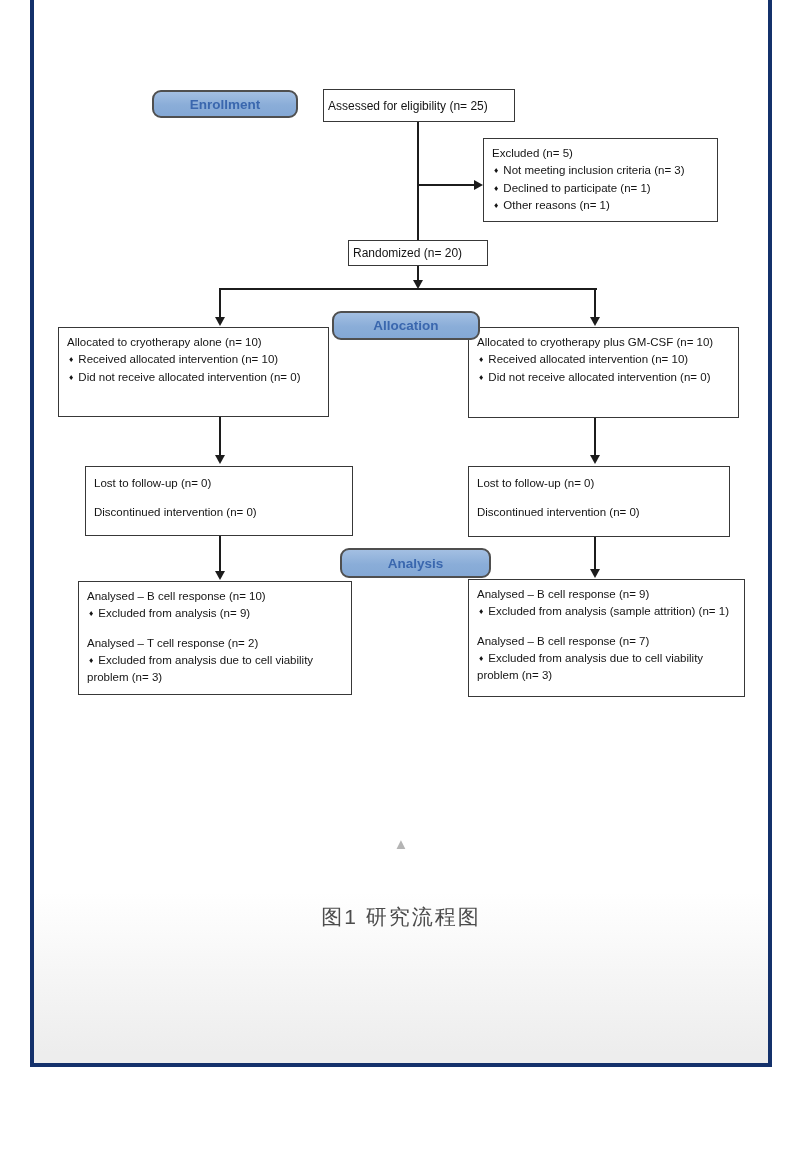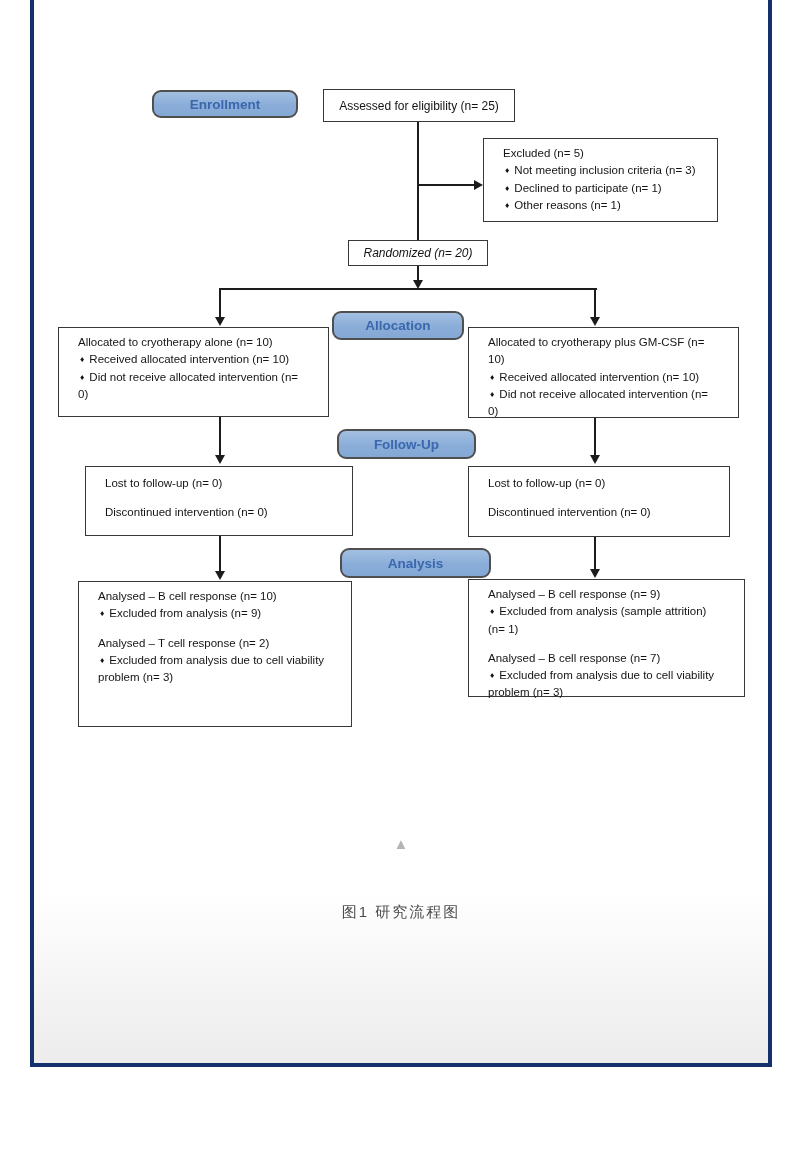--- a/index.html
+++ b/index.html
@@ -19,24 +19,24 @@
   .stage-label {
     position:absolute; display:flex; align-items:center; justify-content:center;
     background:linear-gradient(180deg,#a3bfe2 0%,#8aadd8 55%,#84a8d5 100%);
     border:2px solid #4f4f4f; border-radius:9px;
     color:#3a67ae; font-weight:bold; font-size:13.5px; z-index:5;text-align:right;
   }
 
   
   .flow-box {
     position:absolute; background:#ffffff; border:1.5px solid #383838;
-    color:#141414; font-size:11.5px; line-height:1.5; padding:6px 19px;
+    color:#141414; font-size:11.5px; line-height:1.5; padding:6px 8px;
     z-index:3;
   }
-  .flow-box.center { display:flex; align-items:center; justify-content:center;
+  .flow-box.center { display:flex; align-items:center; 
     font-size:12px; padding:2px 4px; text-align:center; }
   .bullet {
     font-size:8.5px; vertical-align:1px; margin:0 5px 0 2px; color:#141414;
   }
   .gap { margin-top:12px; }
 
   
   .vline { position:absolute; width:2px; background:#1c1c1c; z-index:2; }
   .hline { position:absolute; height:2px; background:#1c1c1c; z-index:2; }
   .arr-down {
@@ -49,21 +49,21 @@
     border-top:5px solid transparent; border-bottom:5px solid transparent;
     border-left:9px solid #1c1c1c;
   }
 
   .collapse-row {
     position:absolute; left:30px; top:836px; width:742px; text-align:center;
     color:#b4b4b4; font-size:15px; line-height:1; z-index:4;
   }
   .caption-row {
     position:absolute; left:30px; top:903px; width:742px; text-align:center;
-    color:#4c4c4c; font-size:15px; letter-spacing:2px; z-index:4;
+    color:#4c4c4c; font-size:21px; letter-spacing:2px; z-index:4;
   }
 </style>
 </head>
 <body>
 
 <div class="page">
   <div class="panel"></div>
 
   <div class="diagram">
 
@@ -80,77 +80,74 @@
     <div class="hline" style="left:418px;top:184px;width:57px;"></div>
     <div class="arr-right" style="left:474px;top:180px;"></div>
 
     <div class="flow-box" style="left:483px;top:138px;width:235px;height:84px;">
       <div>Excluded (n= 5)</div>
       <div><span class="bullet">♦</span><span>Not meeting inclusion criteria (n= 3)</span></div>
       <div><span class="bullet">♦</span><span>Declined to participate (n= 1)</span></div>
       <div><span class="bullet">♦</span><span>Other reasons (n= 1)</span></div>
     </div>
 
-    <div class="flow-box center" style="left:348px;top:240px;width:140px;height:26px;font-style:italic;">
+    <div class="flow-box center" style="left:348px;top:240px;width:140px;height:26px;">
       <span>Randomized (n= 20)</span>
     </div>
 
     <div class="vline" style="left:417px;top:266px;height:15px;"></div>
     <div class="arr-down" style="left:413px;top:280px;"></div>
     <div class="hline" style="left:219px;top:288px;width:378px;"></div>
     <div class="vline" style="left:219px;top:290px;height:28px;"></div>
     <div class="arr-down" style="left:215px;top:317px;"></div>
     <div class="vline" style="left:594px;top:290px;height:28px;"></div>
     <div class="arr-down" style="left:590px;top:317px;"></div>
 
-    <div class="stage-label" style="left:332px;top:311px;width:132px;height:29px;">
+    <div class="stage-label" style="left:332px;top:311px;width:148px;height:29px;">
       <span>Allocation</span>
     </div>
 
     <div class="flow-box" style="left:58px;top:327px;width:271px;height:90px;">
       <div>Allocated to cryotherapy alone (n= 10)</div>
       <div><span class="bullet">♦</span><span>Received allocated intervention (n= 10)</span></div>
       <div><span class="bullet">♦</span><span>Did not receive allocated intervention (n= 0)</span></div>
     </div>
 
     <div class="flow-box" style="left:468px;top:327px;width:271px;height:91px;">
       <div>Allocated to cryotherapy plus GM-CSF (n= 10)</div>
       <div><span class="bullet">♦</span><span>Received allocated intervention (n= 10)</span></div>
       <div><span class="bullet">♦</span><span>Did not receive allocated intervention (n= 0)</span></div>
     </div>
 
     <div class="vline" style="left:219px;top:417px;height:39px;"></div>
     <div class="arr-down" style="left:215px;top:455px;"></div>
     <div class="vline" style="left:594px;top:418px;height:38px;"></div>
     <div class="arr-down" style="left:590px;top:455px;"></div>
 
-    <div class="stage-label" style="left:337px;top:429px;width:139px;height:30px;">
-      <span>Follow-Up</span>
-    </div>
 
     <div class="flow-box" style="left:85px;top:466px;width:268px;height:70px;padding-top:8px;">
       <div>Lost to follow-up (n= 0)</div>
       <div class="gap">Discontinued intervention (n= 0)</div>
     </div>
 
     <div class="flow-box" style="left:468px;top:466px;width:262px;height:71px;padding-top:8px;">
       <div>Lost to follow-up (n= 0)</div>
       <div class="gap">Discontinued intervention (n= 0)</div>
     </div>
 
     <div class="vline" style="left:219px;top:536px;height:36px;"></div>
     <div class="arr-down" style="left:215px;top:571px;"></div>
     <div class="vline" style="left:594px;top:537px;height:33px;"></div>
     <div class="arr-down" style="left:590px;top:569px;"></div>
 
     <div class="stage-label" style="left:340px;top:548px;width:151px;height:30px;">
       <span>Analysis</span>
     </div>
 
-    <div class="flow-box" style="left:78px;top:581px;width:274px;height:146px;">
+    <div class="flow-box" style="left:78px;top:581px;width:274px;height:114px;">
       <div>Analysed – B cell response (n= 10)</div>
       <div><span class="bullet">♦</span><span>Excluded from analysis (n= 9)</span></div>
       <div class="gap">Analysed – T cell response (n= 2)</div>
       <div><span class="bullet">♦</span><span>Excluded from analysis due to cell viability problem (n= 3)</span></div>
     </div>
 
     <div class="flow-box" style="left:468px;top:579px;width:277px;height:118px;">
       <div>Analysed – B cell response (n= 9)</div>
       <div><span class="bullet">♦</span><span>Excluded from analysis (sample attrition) (n= 1)</span></div>
       <div class="gap">Analysed – B cell response (n= 7)</div>

